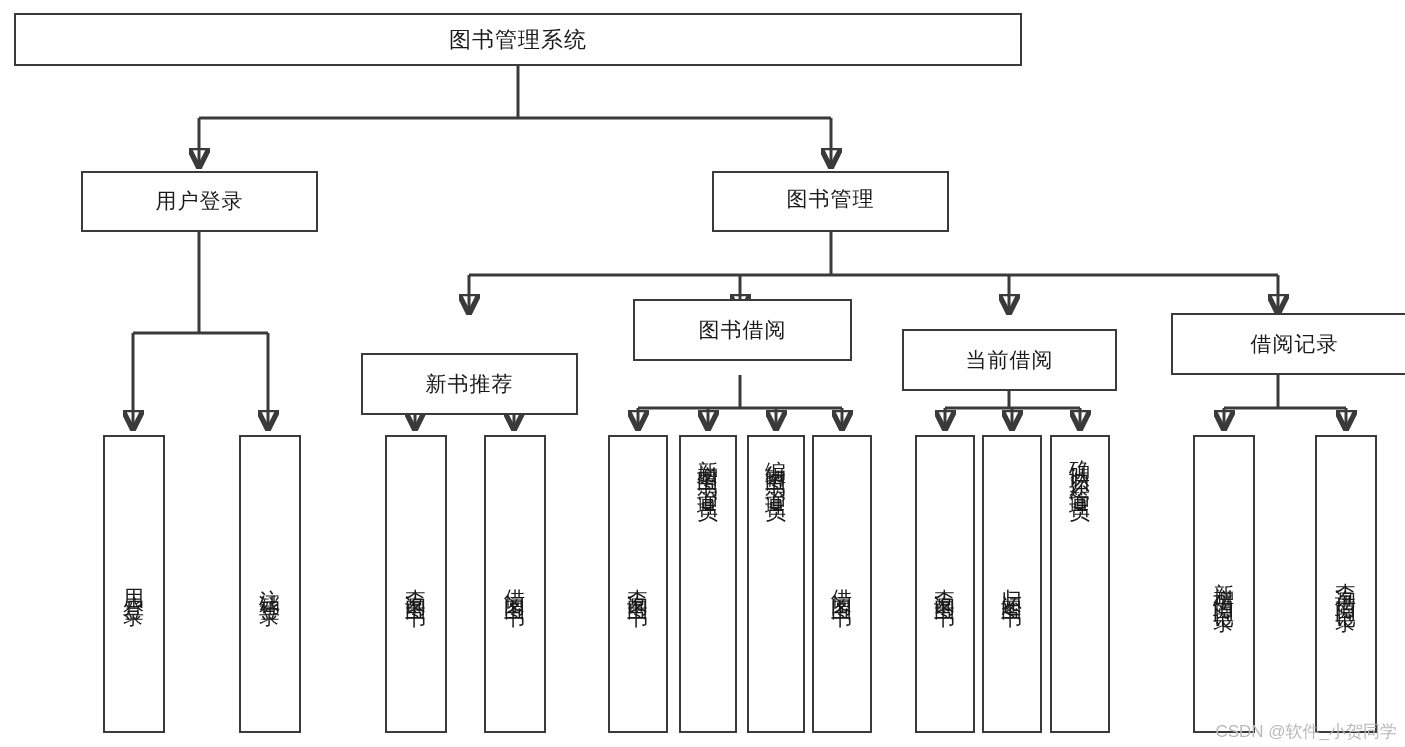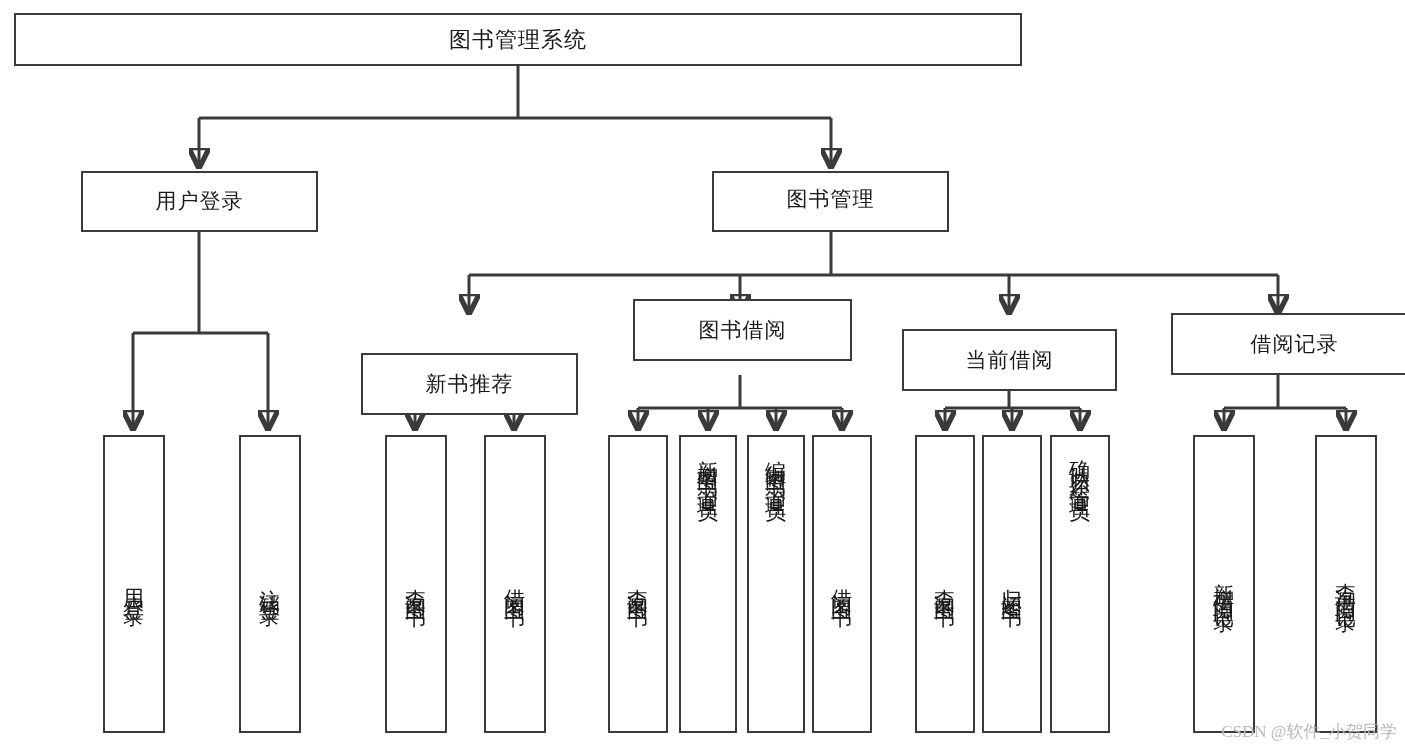--- a/index.html
+++ b/index.html
@@ -73,21 +73,21 @@
     stroke-width: 3;
     fill: none;
   }
   .watermark {
     position: absolute;
     right: 8px;
     bottom: 4px;
     font-size: 17px;
     color: #b9b9b9;
     white-space: nowrap;
-    font-family: Liberation Serif, serif;
+    font-family: Liberation Sans, sans-serif;
   }
 </style>
 </head>
 <body>
 
 <div id="canvas">
 
   <svg id="wires" viewBox="0 0 1405 747">
     <defs>
       <marker id="arrow" viewBox="0 0 12 12" refX="10" refY="6" markerWidth="7" markerHeight="7" orient="auto-start-reverse">

